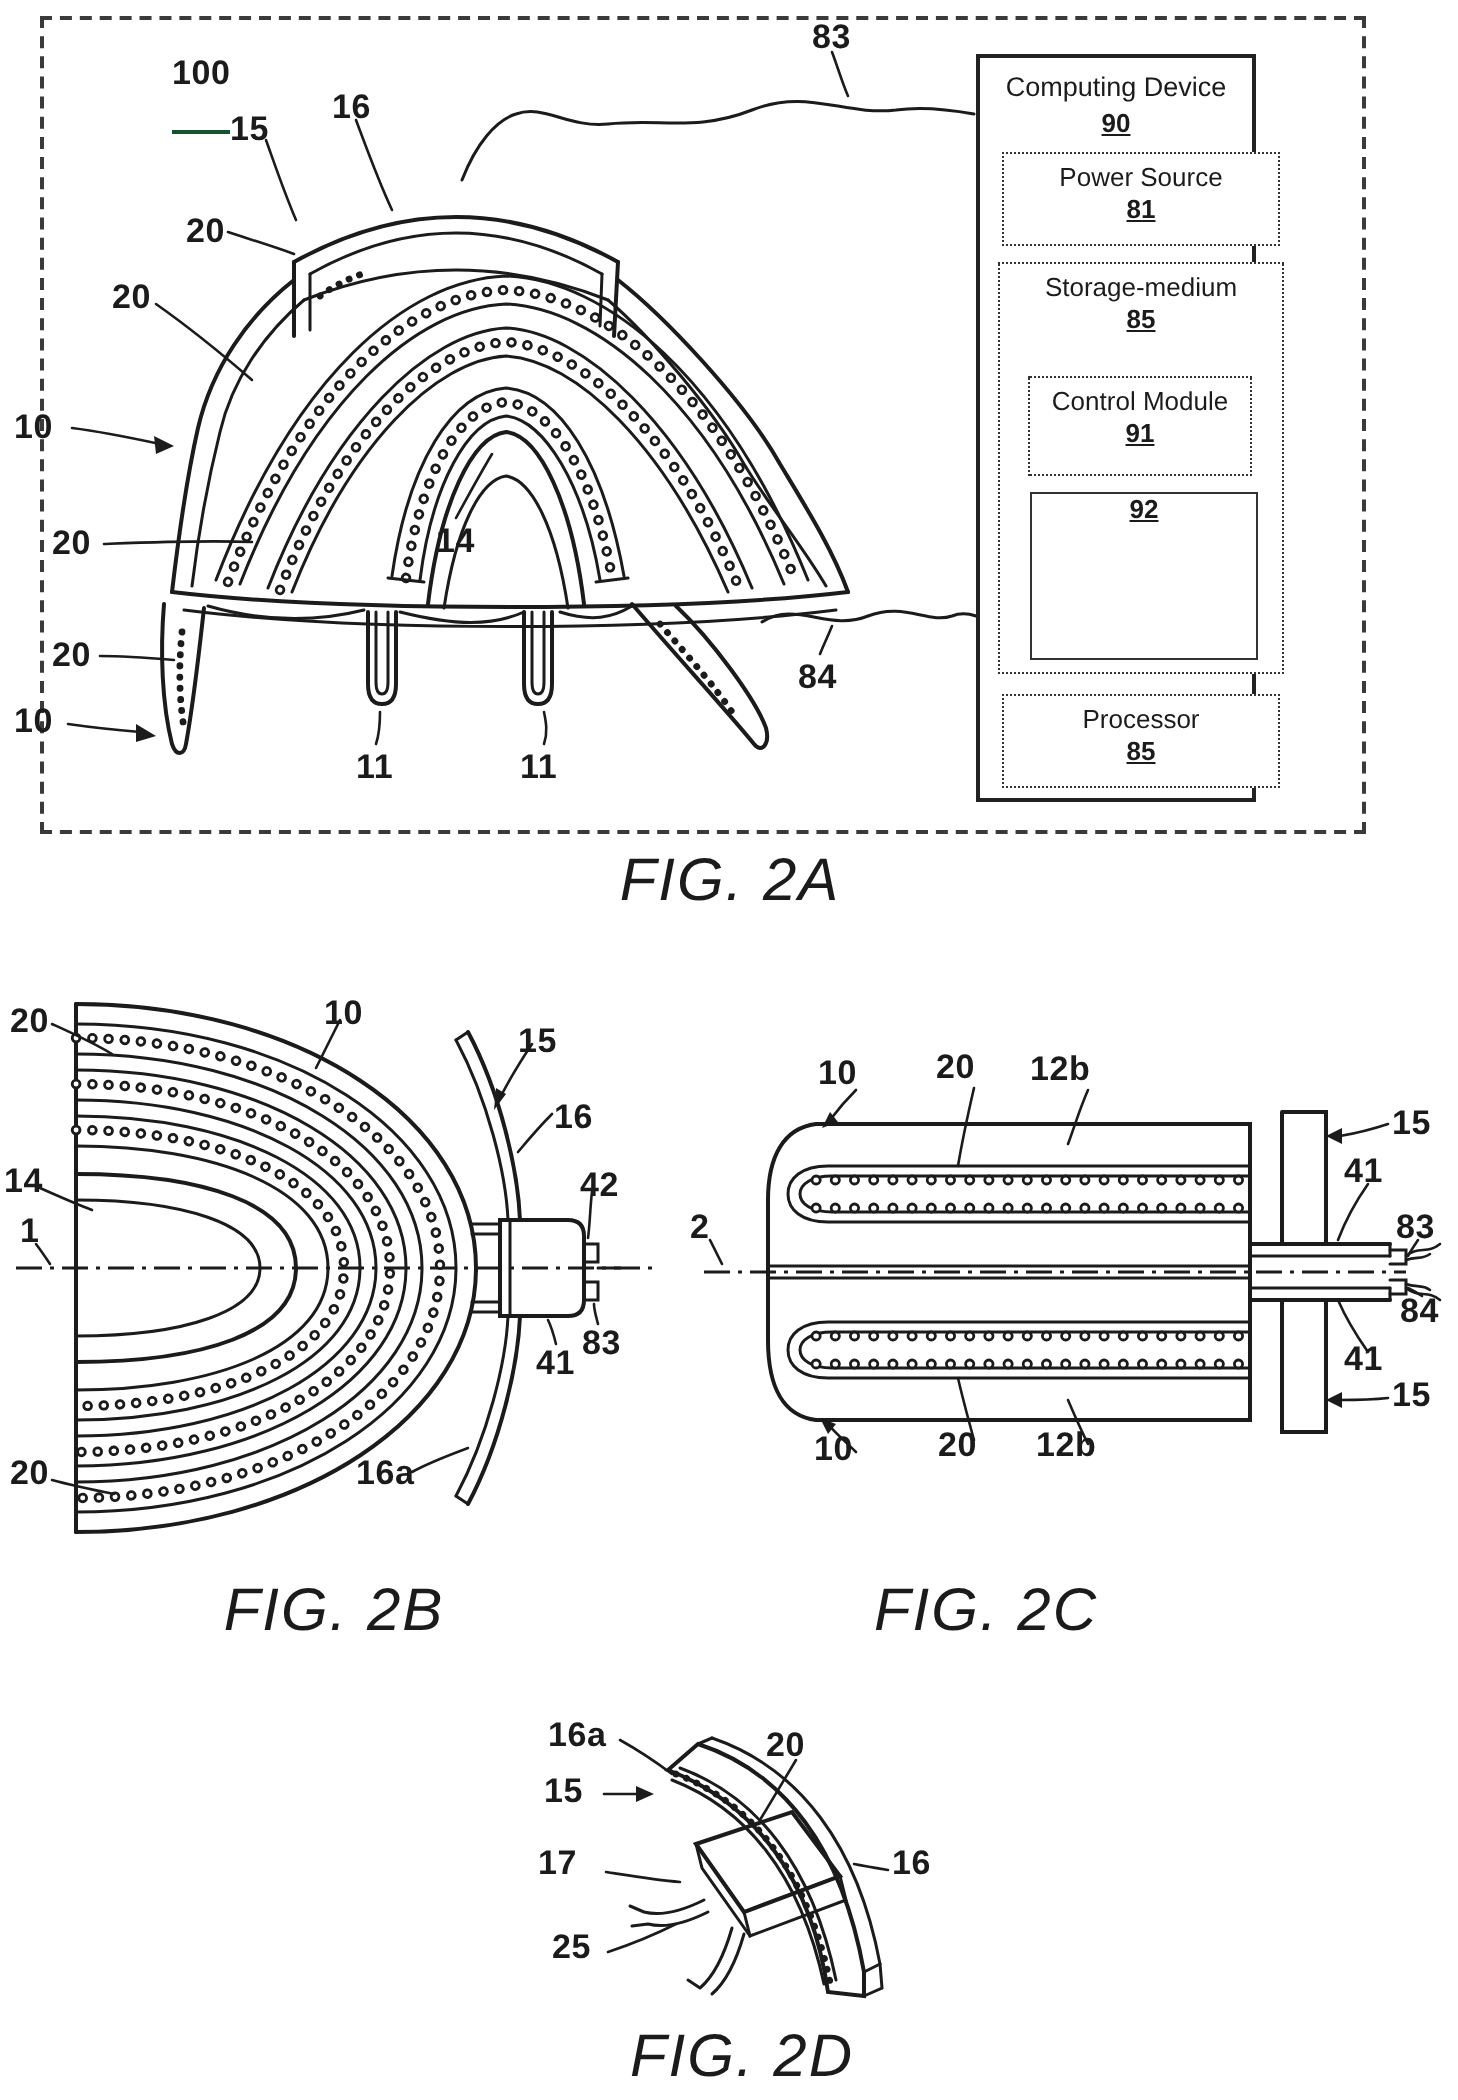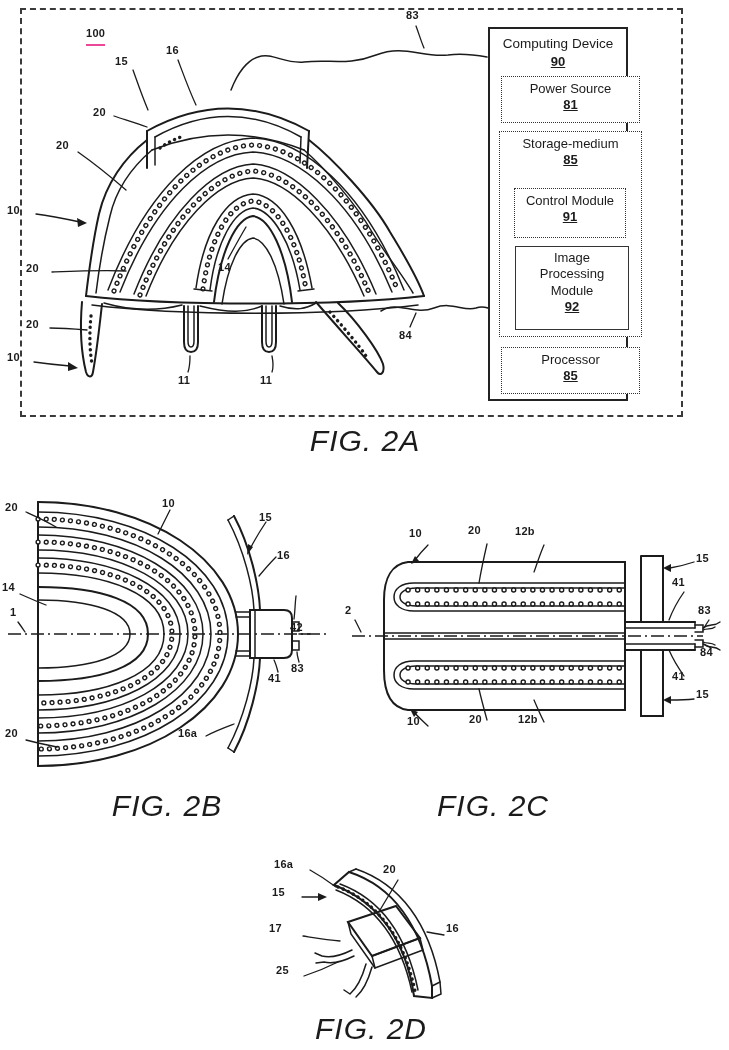--- a/index.html
+++ b/index.html
@@ -9,22 +9,22 @@
   .ln{fill:none;stroke:#1b1b1b;stroke-width:2;stroke-linecap:round;}
   .ln15{fill:none;stroke:#1b1b1b;stroke-width:1.5;stroke-linecap:round;}
   .ldr{fill:none;stroke:#1b1b1b;stroke-width:1.3;stroke-linecap:round;}
   .dotB{fill:none;stroke:#1b1b1b;stroke-width:5.2;stroke-dasharray:0.1 8;stroke-linecap:round;}
   .dotW{fill:none;stroke:#ffffff;stroke-width:2.4;stroke-dasharray:0.1 8;stroke-linecap:round;}
   .dotB2{fill:none;stroke:#1b1b1b;stroke-width:5.4;stroke-dasharray:0.1 9.5;stroke-linecap:round;}
   .dotW2{fill:none;stroke:#ffffff;stroke-width:2.6;stroke-dasharray:0.1 9.5;stroke-linecap:round;}
   .mini{fill:none;stroke:#1b1b1b;stroke-width:3.4;stroke-dasharray:0.1 5.5;stroke-linecap:round;}
   .dashdot{fill:none;stroke:#1b1b1b;stroke-width:1.4;stroke-dasharray:13 4 2 4;}
   .arr{fill:#1b1b1b;stroke:none;}
-  .callout{position:absolute;font-size:11px;font-weight:bold;letter-spacing:0.3px;white-space:nowrap;}
-  .u100{border-bottom:2px solid #ec4899;padding-bottom:5px;}
+  .callout{position:absolute;font-size:17px;font-weight:bold;letter-spacing:0.3px;white-space:nowrap;}
+  .u100{border-bottom:2px solid #14532d;padding-bottom:18px;}
   .caption{position:absolute;width:150px;text-align:center;font-size:30px;font-style:italic;
            font-weight:500;letter-spacing:1px;}
   #fig2a-border{position:absolute;left:20px;top:8px;width:659px;height:405px;
                 border:2px dashed #3a3a3a;}
   #cd-box{position:absolute;left:488px;top:27px;width:140px;height:374px;background:#fff;
           border:2.5px solid #222;box-sizing:border-box;text-align:center;font-size:13px;}
   .cd-title{position:absolute;left:0;top:7px;width:100%;font-size:13.5px;}
   .cd-ref{font-weight:600;text-decoration:underline;}
   .ref-line{position:absolute;left:0;width:100%;}
   .sub{position:absolute;box-sizing:border-box;background:#fff;text-align:center;}
@@ -123,21 +123,20 @@
       <div class="cd-ref">81</div>
     </div>
     <div class="sub dotted" style="left:9px;top:102px;width:143px;height:206px;">
       <div class="lbl">Storage-medium</div>
       <div class="cd-ref">85</div>
       <div class="sub dotted" style="left:14px;top:56px;width:112px;height:50px;">
         <div class="lbl">Control Module</div>
         <div class="cd-ref">91</div>
       </div>
       <div class="sub solidb" style="left:15px;top:114px;width:114px;height:84px;">
-        <div class="lbl" style="width:86px;margin:3px auto 0 auto;">Image Processing Module</div>
         <div class="cd-ref">92</div>
       </div>
     </div>
     <div class="sub dotted" style="left:11px;top:318px;width:139px;height:47px;">
       <div class="lbl">Processor</div>
       <div class="cd-ref">85</div>
     </div>
   </div>
 
   <span class="callout u100" style="left:86px;top:27px;">100</span>
@@ -202,21 +201,21 @@
       <path class="ldr" d="M299,662 C298,658 297,655 297,652"></path>
       <path class="ldr" d="M206,736 C215,731 226,727 234,724"></path>
       <path class="ldr" d="M26,740 C37,743 47,745 57,747"></path>
     </g>
   </svg>
 
   <span class="callout" style="left:5px;top:501px;">20</span>
   <span class="callout" style="left:162px;top:497px;">10</span>
   <span class="callout" style="left:259px;top:511px;">15</span>
   <span class="callout" style="left:277px;top:549px;">16</span>
-  <span class="callout" style="left:290px;top:583px;margin-top:38px;">42</span>
+  <span class="callout" style="left:290px;top:583px;">42</span>
   <span class="callout" style="left:2px;top:581px;">14</span>
   <span class="callout" style="left:10px;top:606px;">1</span>
   <span class="callout" style="left:268px;top:672px;">41</span>
   <span class="callout" style="left:291px;top:662px;">83</span>
   <span class="callout" style="left:178px;top:727px;">16a</span>
   <span class="callout" style="left:5px;top:727px;">20</span>
 
   <div class="caption" style="left:92px;top:789px;">FIG. 2B</div>
 
   <svg width="384" height="260" viewBox="345 520 384 260" style="left:345px;top:520px;">

